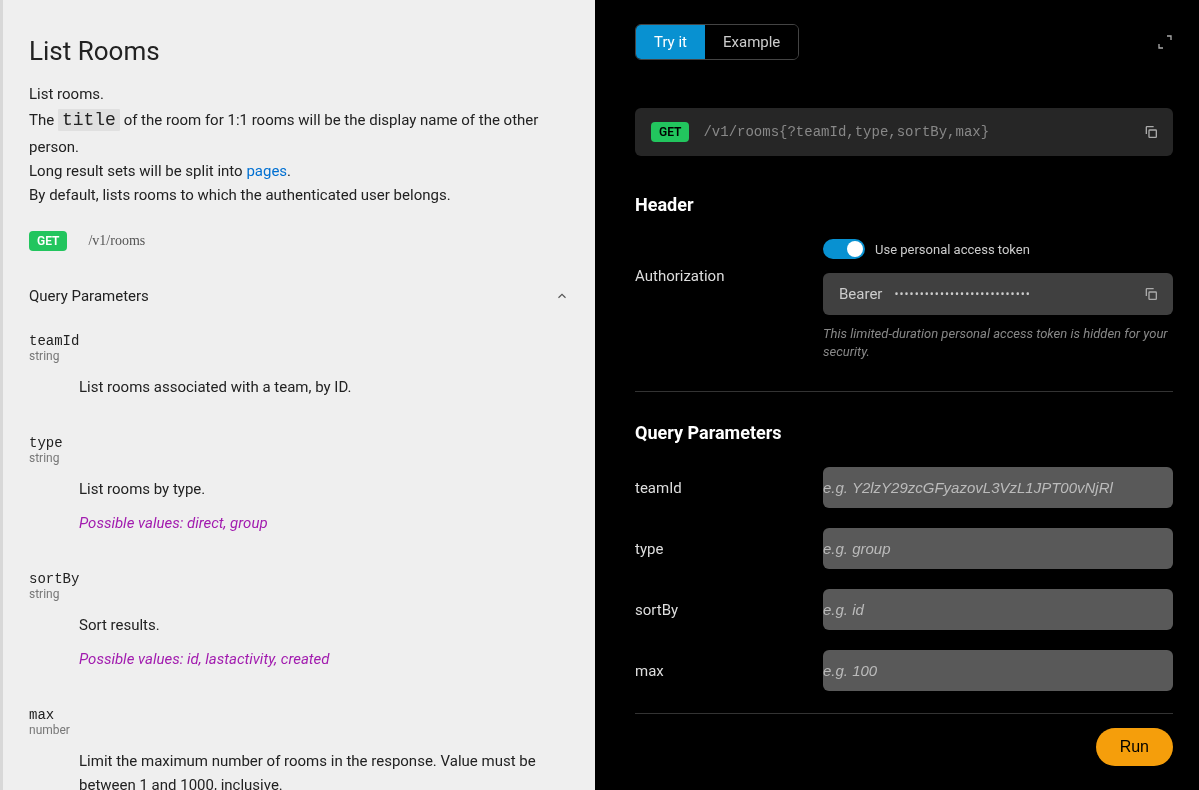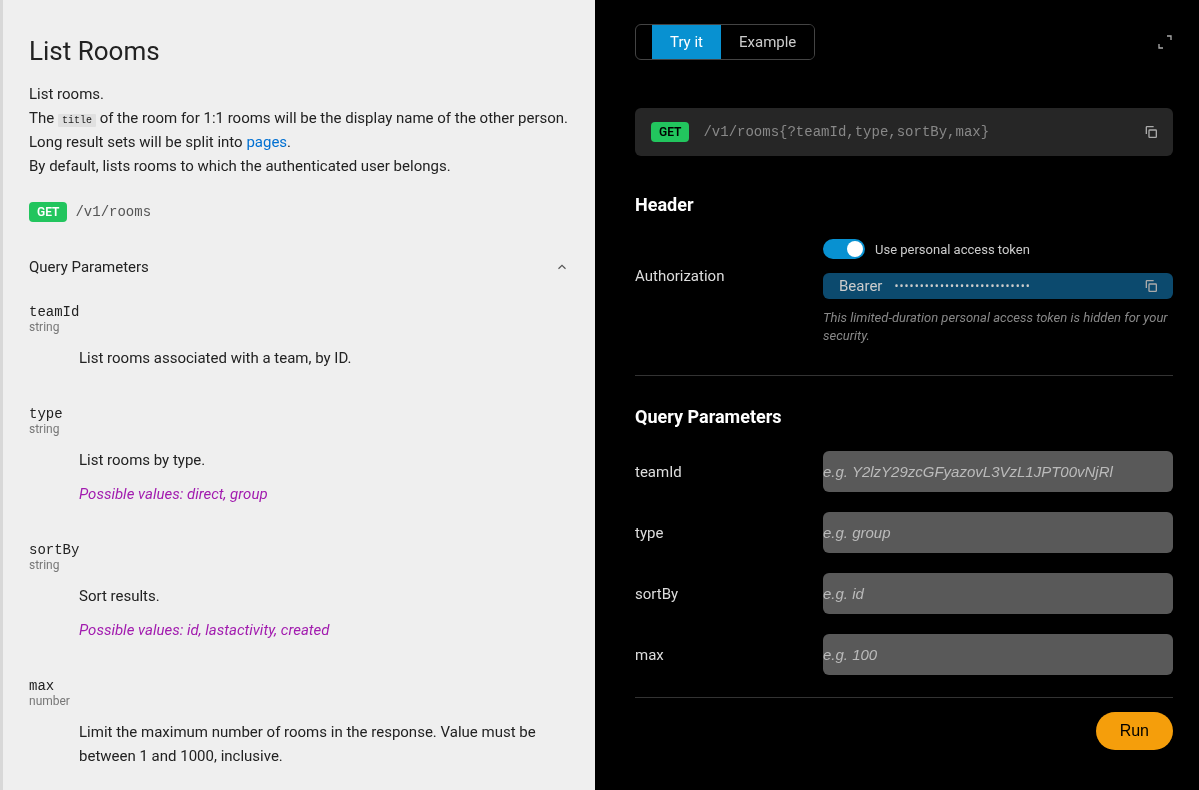--- a/index.html
+++ b/index.html
@@ -36,41 +36,42 @@
       color: #222;
       line-height: 1.6;
       margin-bottom: 24px;
     }
     .description p { margin-bottom: 0; }
     .inline-code {
       font-family: "Courier New", monospace;
       background: #e0e0e0;
       padding: 1px 4px;
       border-radius: 1px;
-      font-size: 10px;
+      font-size: 18px;
     }
     .link { color: #0070d2; text-decoration: none; }
     .method-row {
       display: flex;
       align-items: center;
       gap: 8px;
       margin-bottom: 36px;
     }
     .method-badge {
       background: #22c55e;
       color: #fff;
       font-size: 12px;
       font-weight: 600;
       padding: 3px 8px;
       border-radius: 4px;
     }
     .method-path {
-      font-family: Liberation Mono, monospace;
+      font-family: Liberation Serif, serif;
       font-size: 14px;
       color: #555;
+      margin-left: 13px;
     }
     .section-header {
       display: flex;
       justify-content: space-between;
       align-items: center;
       font-size: 15px;
       color: #222;
       margin-bottom: 28px;
     }
     .chevron {
@@ -111,21 +112,20 @@
       display: flex;
       align-items: center;
       justify-content: space-between;
       margin-bottom: 48px;
     }
     .tab-group {
       display: inline-flex;
       border: 1px solid #444;
       border-radius: 6px;
       overflow: hidden;
-      padding-left: 16px;
     }
     .tab {
       padding: 8px 18px;
       font-size: 15px;
       cursor: pointer;
     }
     .tab-active { background: #0891d1; color: #fff; }
     .tab-inactive { background: #000; color: #ccc; }
     .expand-icon { width: 16px; height: 16px; color: #aaa; cursor: pointer; }
     .url-box {
@@ -199,23 +199,23 @@
       position: absolute;
       right: 2px;
       top: 2px;
       width: 16px;
       height: 16px;
       background: #fff;
       border-radius: 50%;
     }
     .toggle-label { font-size: 13px; color: #ccc; }
     .token-box {
-      background: #0c4a6e;
+      background: #404040;
       border-radius: 6px;
-      padding: 4px 16px;
+      padding: 12px 16px;
       display: flex;
       align-items: center;
       gap: 12px;
       position: relative;
       margin-bottom: 10px;
     }
     .bearer-label { font-size: 15px; color: #ccc; }
     .token-dots { font-size: 12px; letter-spacing: 1px; color: #ccc; flex: 1; }
     .token-hint {
       font-size: 13px;

